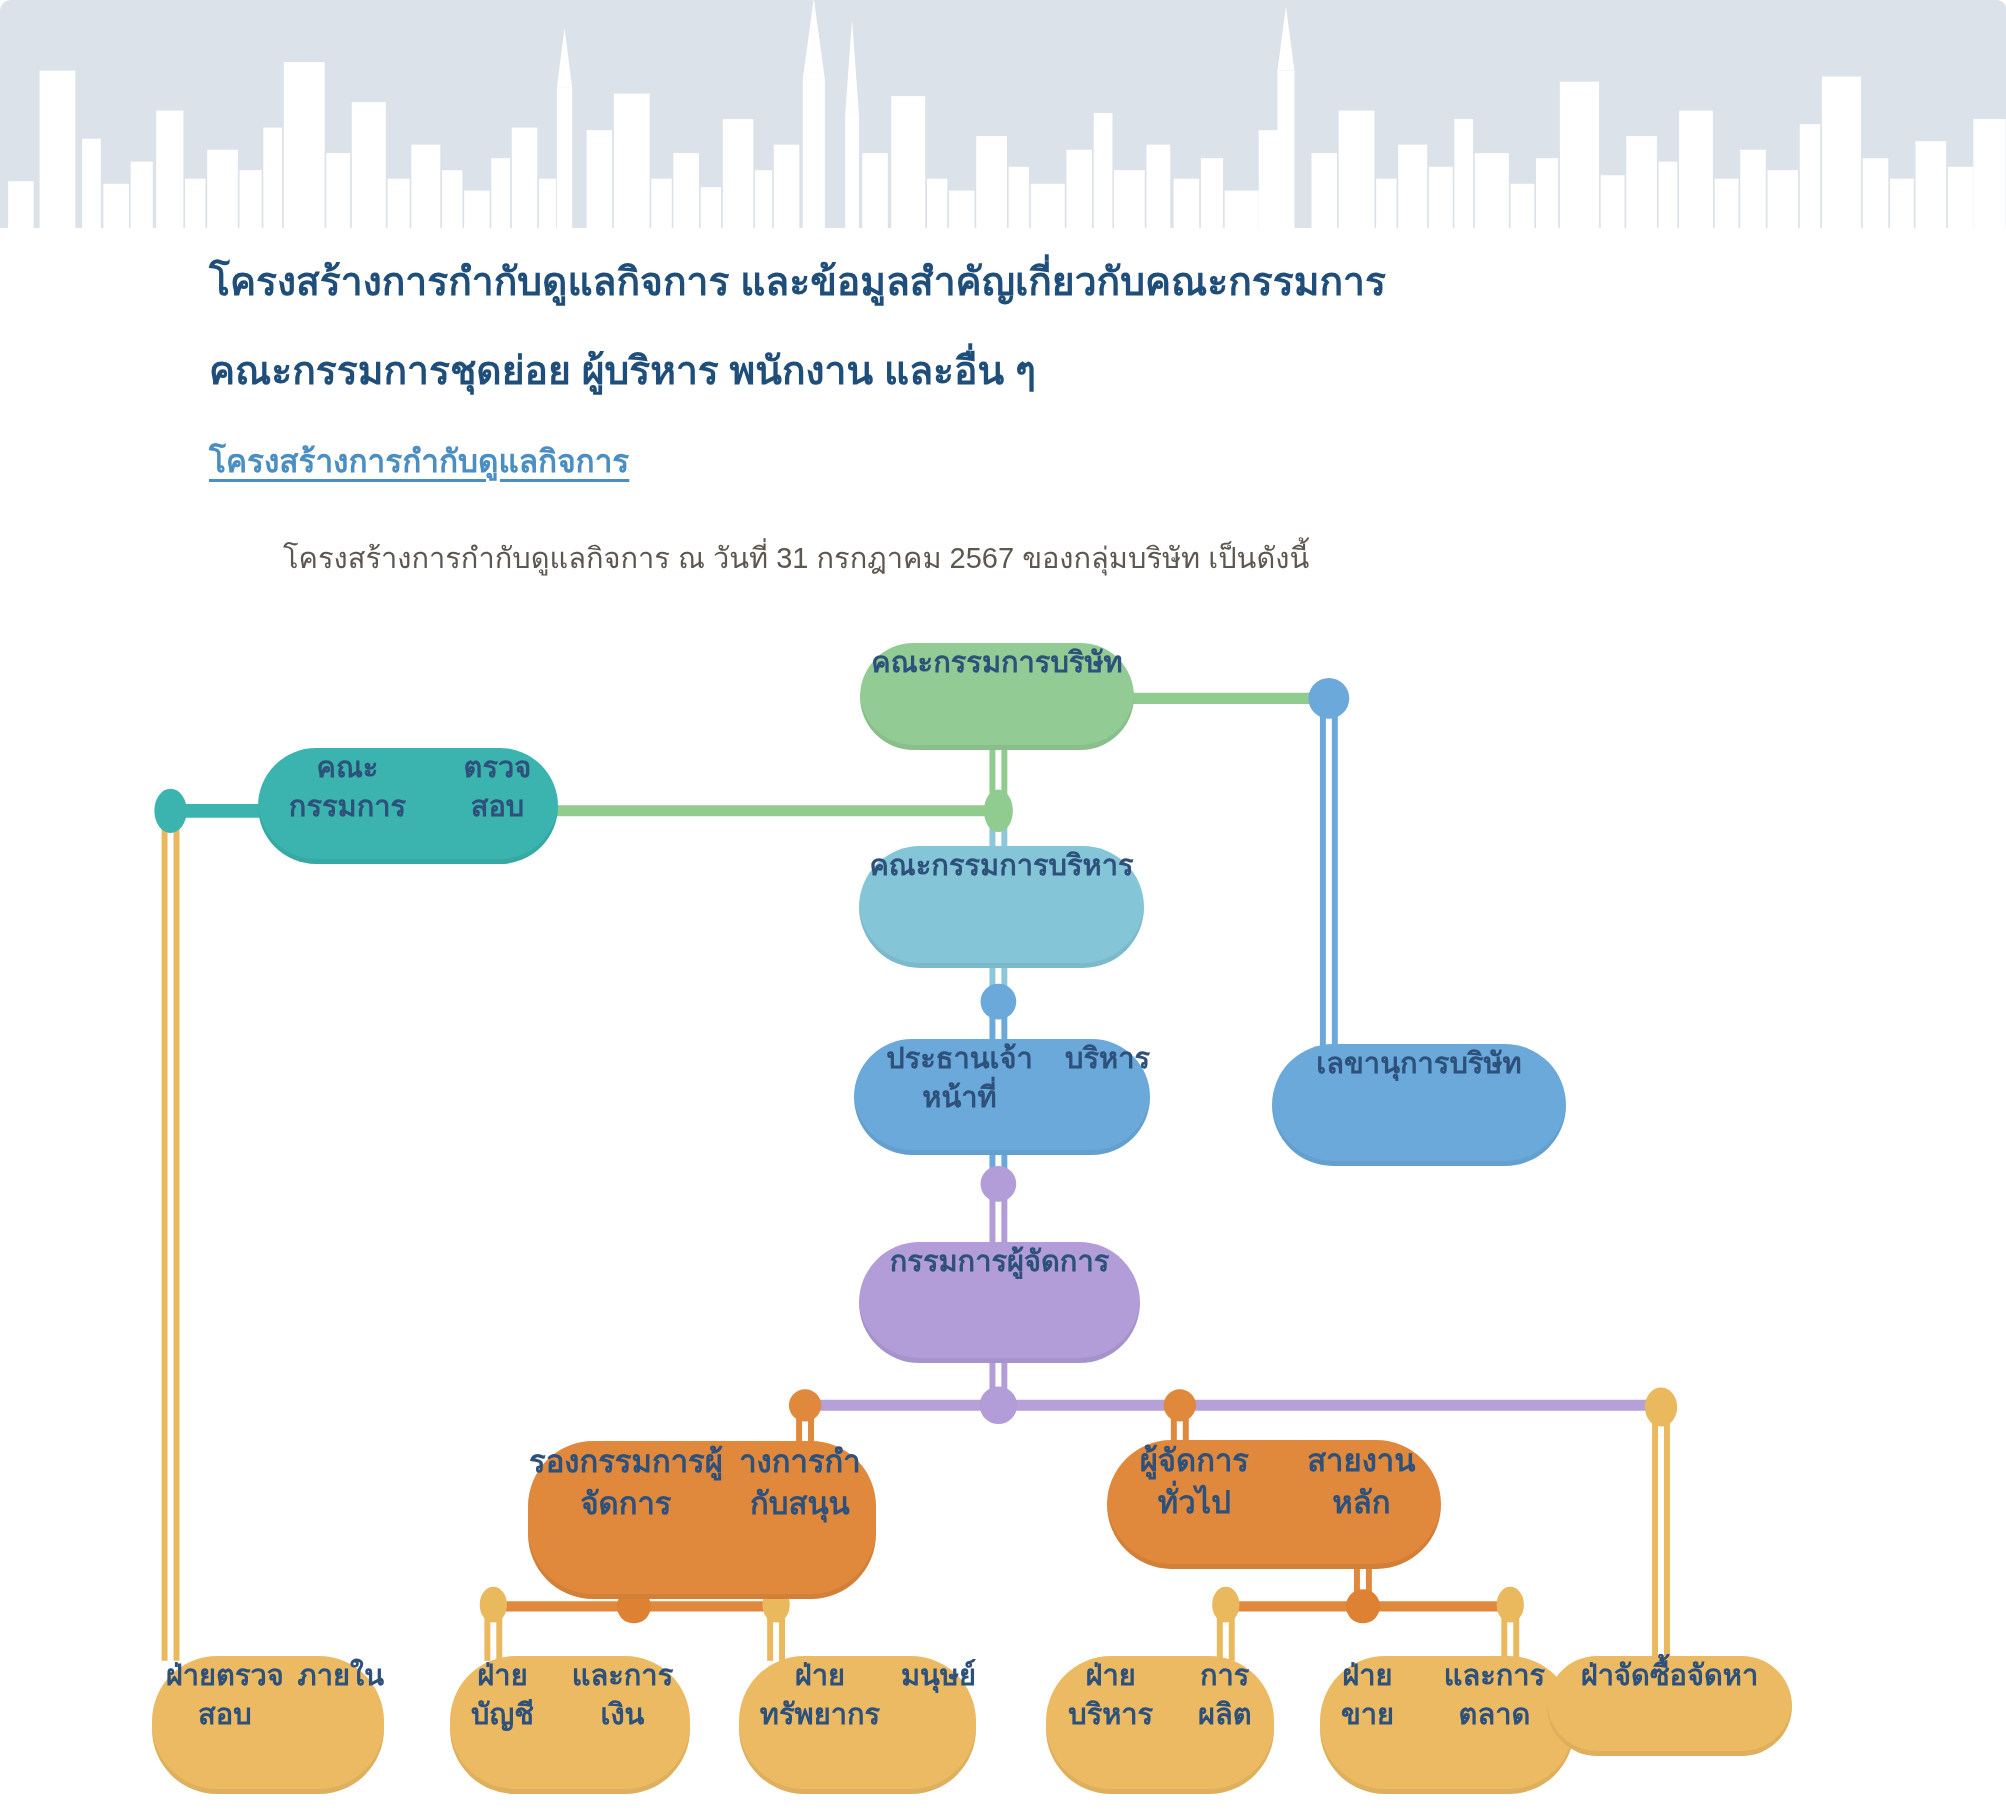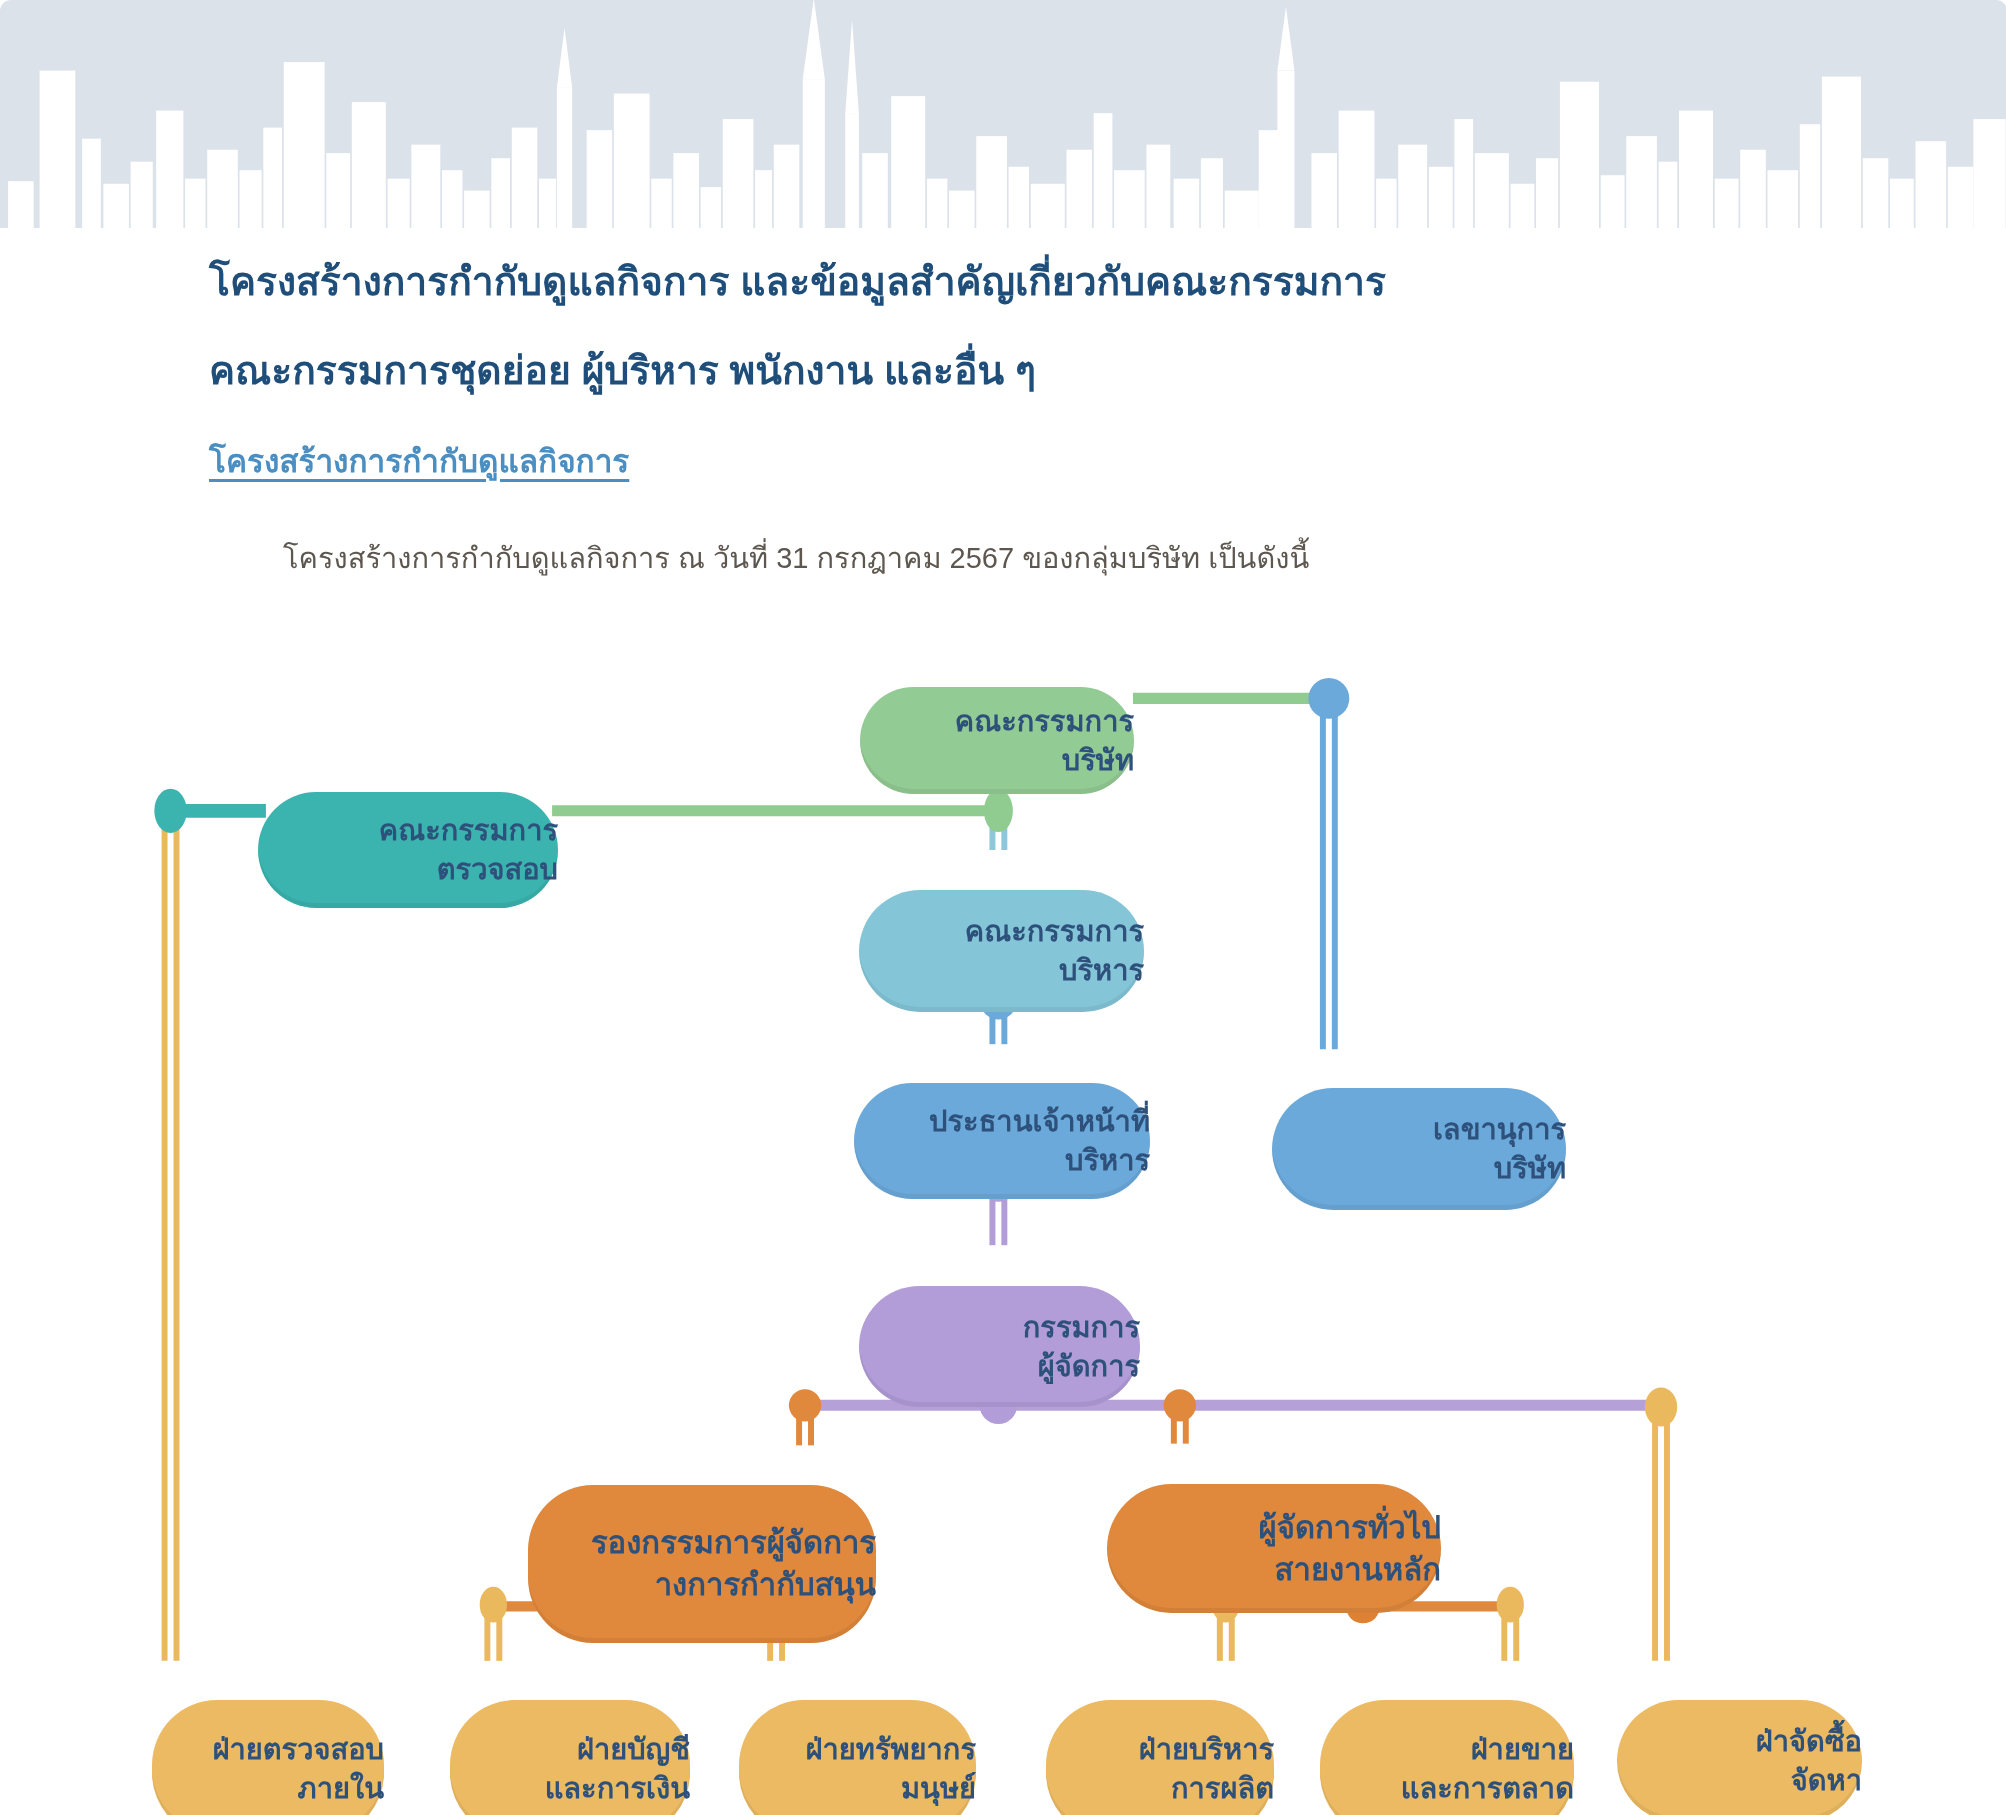--- a/index.html
+++ b/index.html
@@ -13,39 +13,39 @@
   
   .title{position:absolute;left:209px;top:237px;width:1499px;
          font-size:39px;font-weight:bold;color:#1e4e79;line-height:89px;}
   .section-link{position:absolute;left:209px;top:436px;
          font-size:31.5px;font-weight:bold;color:#4a8ec2;text-decoration:underline;
          text-underline-offset:6.8px;cursor:pointer;}
   .intro{position:absolute;left:283px;top:535px;font-size:29px;color:#5d574f;}
 
   
   .connectors{position:absolute;left:0;top:0;z-index:1;}
-  .node{position:absolute;display:flex;flex-direction:column;align-items:flex-end;justify-content:center;
+  .node{position:absolute;display:flex;flex-direction:row;align-items:flex-start;justify-content:center;
         border-radius:65px;font-weight:bold;color:#2e517b;text-align:center;line-height:1.34;
-        font-size:29px;box-shadow:inset 0 -5.1px 0 rgba(0,0,0,0.06);z-index:2;margin-top:44px;}
+        font-size:29px;box-shadow:inset 0 -5.1px 0 rgba(0,0,0,0.06);z-index:2;}
   .node span{display:block;}
 
   #n-board    {left:860px;top:643px;width:274px;height:107px;background:#93cb95;}
   #n-audit    {left:258px; top:748px;width:300px;height:116px;background:#3bb4af;}
   #n-exec     {left:859px;top:846px;width:285px;height:122px;background:#84c6d8;}
   #n-ceo      {left:854px;top:1039px;width:296px;height:116px;background:#6ba9db;}
   #n-secretary{left:1272px;top:1044px;width:294px;height:122px;background:#6ba9db;}
   #n-md       {left:859px;top:1242px;width:281px;height:121px;background:#b29dd8;}
   #n-deputy   {left:528px; top:1441px;width:348px;height:158px;background:#e0883c;font-size:31px;}
   #n-gm       {left:1107px;top:1440px;width:334px;height:129px;background:#e0883c;font-size:31px;font-family:Liberation Serif, serif;}
   #n-ia       {left:152px; top:1656px;width:232px;height:138px;background:#ecba62;}
   #n-af       {left:450px; top:1656px;width:240px;height:138px;background:#ecba62;}
   #n-hr       {left:739px; top:1656px;width:237px;height:138px;background:#ecba62;}
   #n-pm       {left:1046px;top:1656px;width:228px;height:138px;background:#ecba62;}
   #n-sm       {left:1320px;top:1656px;width:254px;height:138px;background:#ecba62;}
-  #n-pr       {left:1617px;top:1656px;width:245px;height:122px;background:#ecba62;}
+  #n-pr       {left:1547px;top:1656px;width:245px;height:100px;background:#ecba62;}
 </style>
 </head>
 <body>
 
 <div class="page">
 
   <div class="banner">
     <svg id="skyline" width="2007" height="228" viewBox="0 0 2356 268">
         <rect x="8" y="213" width="30" height="55" fill="#ffffff"></rect>
         <rect x="45" y="83" width="42" height="185" fill="#ffffff"></rect>

